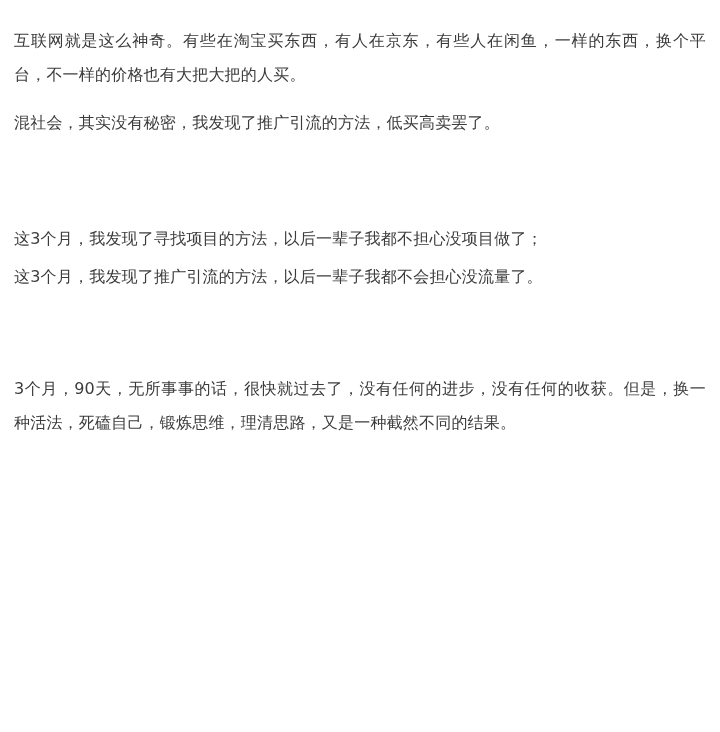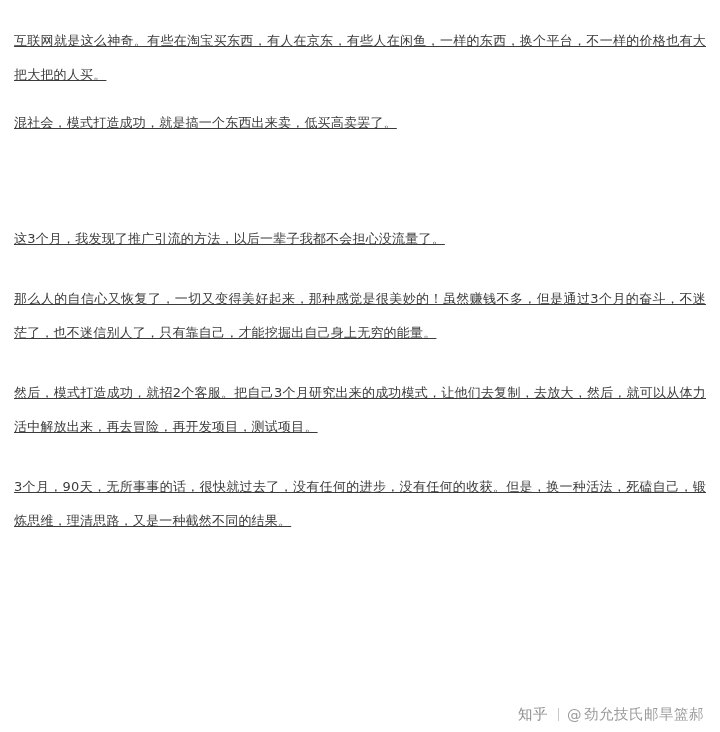--- a/index.html
+++ b/index.html
@@ -16,28 +16,27 @@
     position: relative;
   }
   .page {
     position: relative;
     width: 720px;
     height: 732px;
     box-sizing: border-box;
     padding: 24px 14px 0 14px;
   }
   .para {
-    font-size: 13px;
+    font-size: 16px;
     line-height: 34px;
     letter-spacing: 0.2px;
     color: #3b3b3b;
     text-align: justify;
     margin: 0;
     word-break: break-all;
-    text-decoration: underline;
   }
   .gap-lg { height: 56px; }
   .gap-md { height: 26px; }
   .gap-sm { height: 14px; }
   .block + .block { margin-top: 4px; }
   .watermark {
     position: absolute;
     right: 16px;
     bottom: 8px;
     display: flex;
@@ -66,41 +65,34 @@
     margin: 0 6px;
   }
 </style>
 </head>
 <body>
 
 <div class="page">
 
   <p class="para block">互联网就是这么神奇。有些在淘宝买东西，有人在京东，有些人在闲鱼，一样的东西，换个平台，不一样的价格也有大把大把的人买。</p>
   <div class="gap-sm"></div>
-  <p class="para block">混社会，模式打造成功，就是搞一个东西出来卖，低买高卖罢了。</p>
+  <p class="para block">混社会，其实没有秘密，我发现了推广引流的方法，低买高卖罢了。</p>
 
   <div class="gap-lg"></div>
 
 
   <div class="gap-md"></div>
 
+  <p class="para block">这3个月，我发现了寻找项目的方法，以后一辈子我都不担心没项目做了；</p>
   <p class="para block">这3个月，我发现了推广引流的方法，以后一辈子我都不会担心没流量了。</p>
 
   <div class="gap-md"></div>
 
-  <p class="para block">那么人的自信心又恢复了，一切又变得美好起来，那种感觉是很美妙的！虽然赚钱不多，但是通过3个月的奋斗，不迷茫了，也不迷信别人了，只有靠自己，才能挖掘出自己身上无穷的能量。</p>
 
   <div class="gap-md"></div>
 
-  <p class="para block">然后，模式打造成功，就招2个客服。把自己3个月研究出来的成功模式，让他们去复制，去放大，然后，就可以从体力活中解放出来，再去冒险，再开发项目，测试项目。</p>
 
   <div class="gap-md"></div>
 
   <p class="para block">3个月，90天，无所事事的话，很快就过去了，没有任何的进步，没有任何的收获。但是，换一种活法，死磕自己，锻炼思维，理清思路，又是一种截然不同的结果。</p>
 
-  <div class="watermark">
-    <span class="wm-brand">知乎</span>
-    <span class="wm-divider"></span>
-    <span class="wm-at">@</span>
-    <span class="wm-user">劲允技氏邮旱篮郝</span>
-  </div>
 
 </div>
 
 </body></html>

